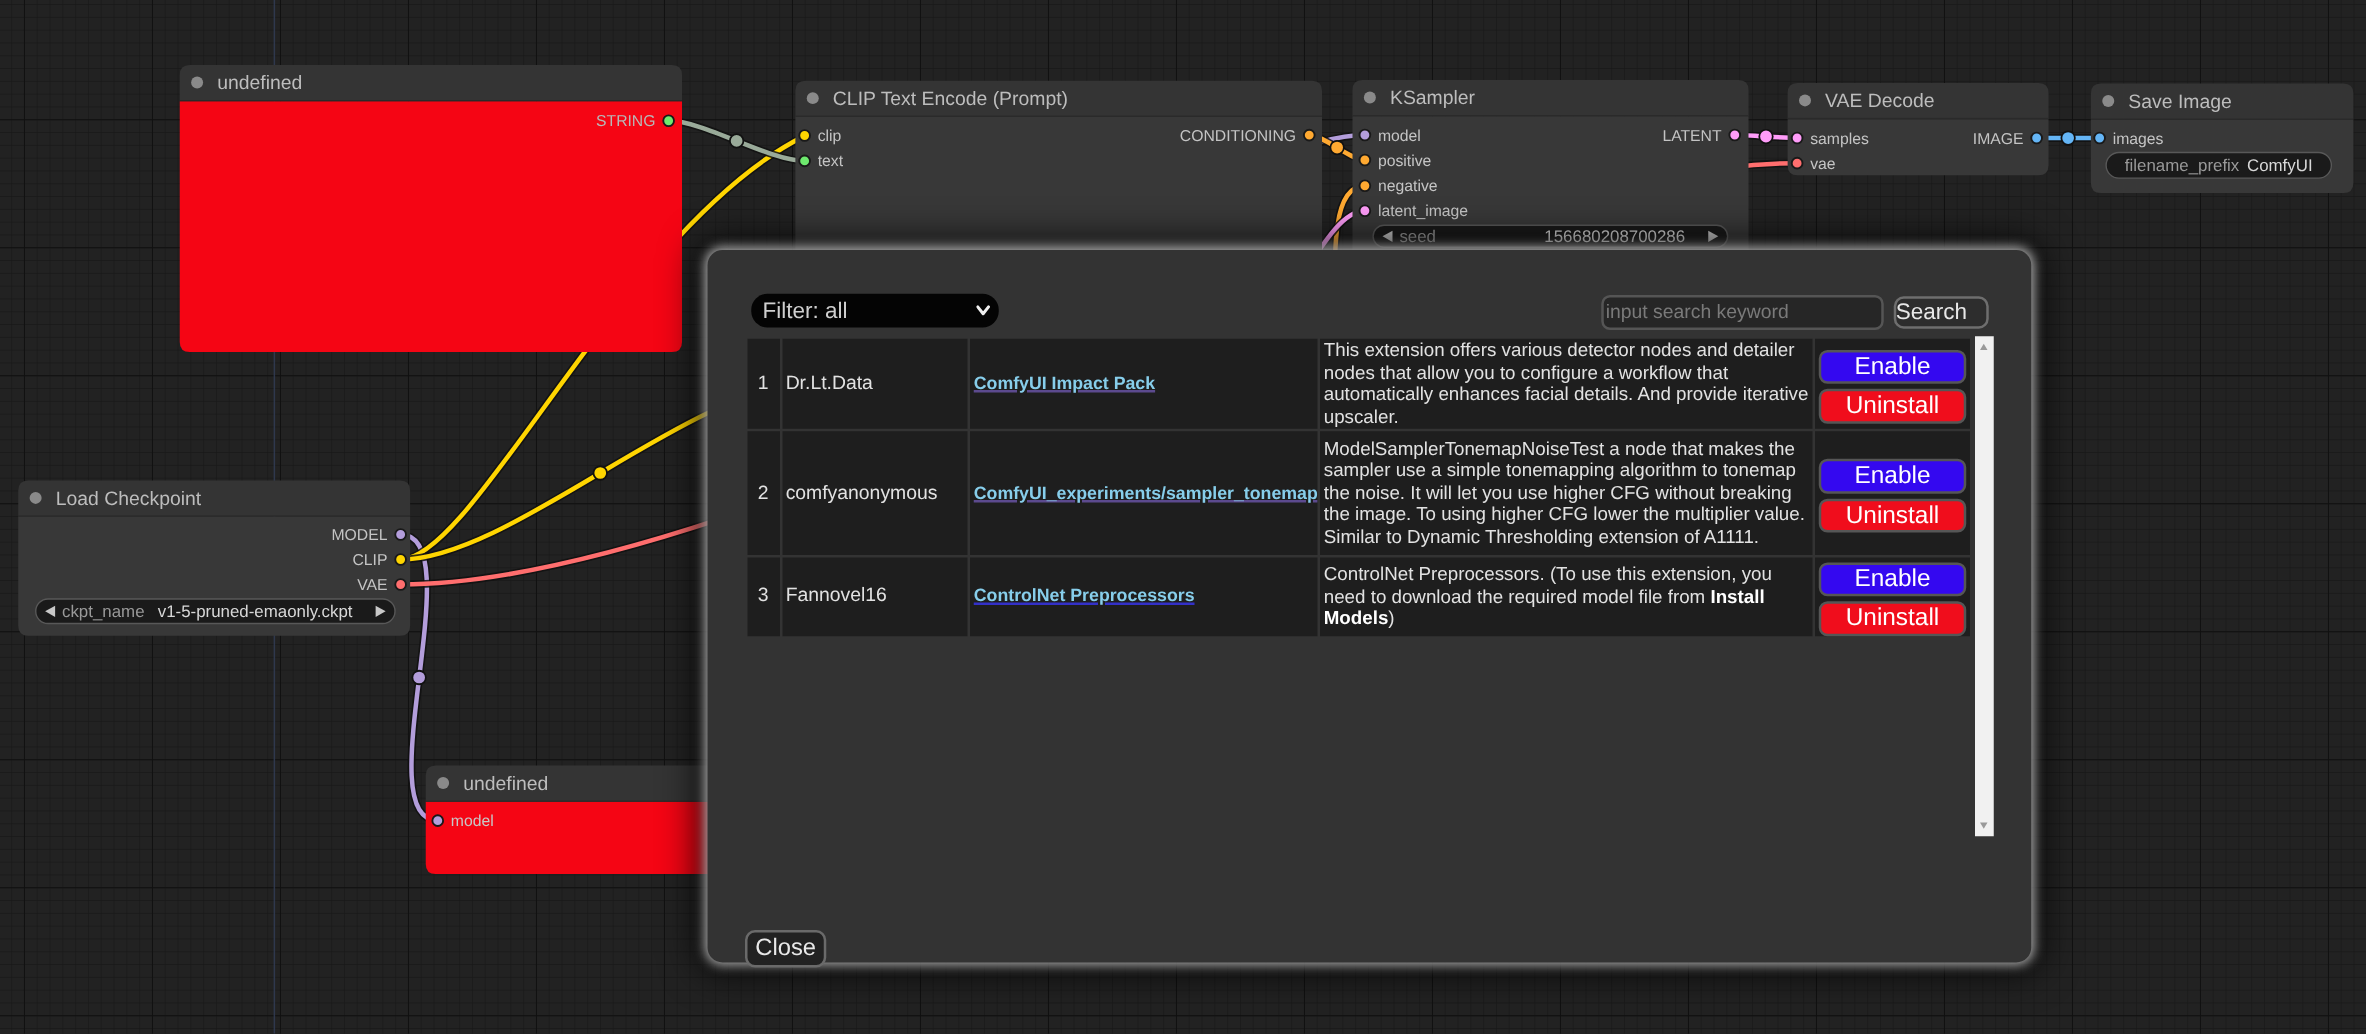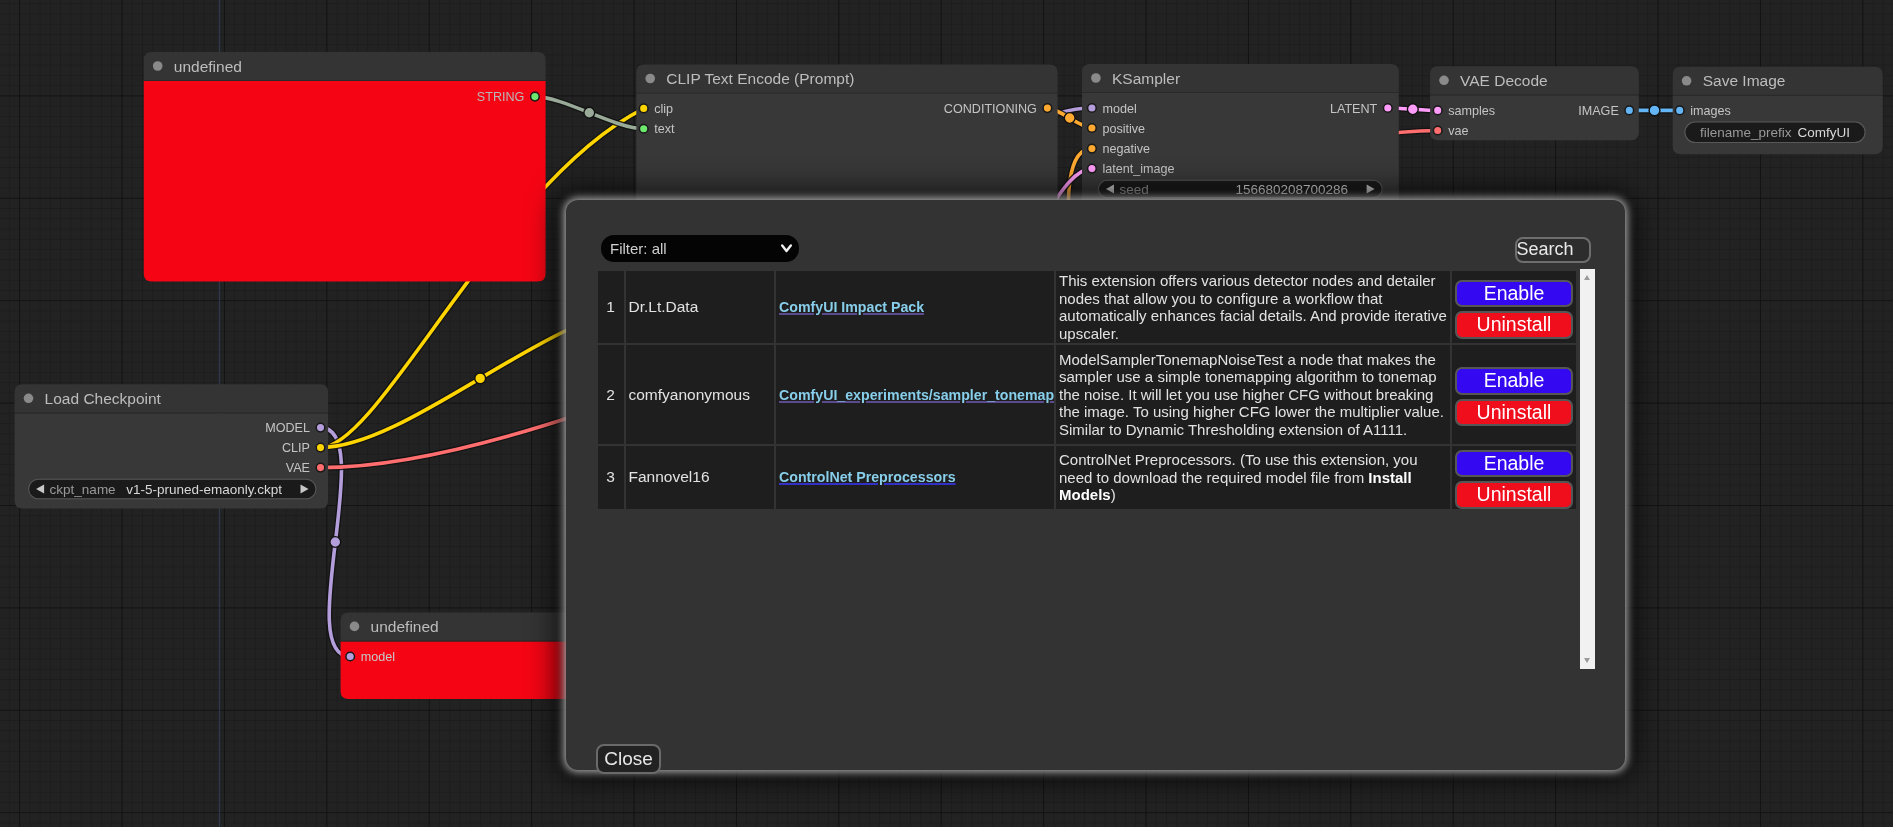--- a/index.html
+++ b/index.html
@@ -5,21 +5,21 @@
 * { margin:0; padding:0; box-sizing:border-box; }
 html,body { width:1893px; height:827px; overflow:hidden; background:#222; font-family:"Liberation Sans",sans-serif; }
 #canvas { position:absolute; left:0; top:0; }
 #modal {
   position:absolute; left:565.5px; top:199.5px; width:1059.5px; height:570.5px;
   background:#333333; border-radius:12px;
   box-shadow:0 0 9px 2px rgba(185,185,185,0.95), 0 0 30px 8px rgba(0,0,0,0.8);
 }
 #filterSel {
   position:absolute; left:35.5px; top:35.5px; width:198px; height:27.4px;
-  background:#040404; border-radius:13px; color:#cfcfcf; font-size:15px;
+  background:#040404; border-radius:13px; color:#cfcfcf; font-size:18px;
   line-height:27.4px; padding-left:9px;
 }
 #filterSel svg { position:absolute; right:7px; top:9px; }
 #searchInput {
   position:absolute; left:715px; top:36px; width:226px; height:28px;
   background:#262626; border:2px solid #555; border-radius:7px;
   color:#7a7a7a; font-size:15.5px; line-height:24px; padding-left:2px;
 }
 #searchBtn {
   position:absolute; left:949px; top:37px; width:76px; height:26px;
@@ -183,20 +183,21 @@
 <circle cx="354.5" cy="626.4" r="4.8" fill="#8a8a8a"></circle>
 <text x="370.6" y="632.0" font-size="15.5" fill="#bdbdbd">undefined</text>
 <circle cx="350.2" cy="656.5" r="4.3" fill="#B39DDB" stroke="#191919" stroke-width="1.5"></circle>
 <text x="360.7" y="661.0" font-size="12.6" fill="#c8c8c8">model</text>
 
 </svg></div>
 <div id="modal">
   <div id="filterSel">Filter: all<svg width="11" height="10" viewBox="0 0 11 10">
         <path d="M1.2 1.5 L5.5 7 L9.8 1.5" fill="none" stroke="#f0f0f0" stroke-width="2.4" stroke-linecap="round" stroke-linejoin="round"></path>
       </svg></div>
+  <div id="searchInput">input search keyword</div>
   <div id="searchBtn">Search</div>
   <div id="scrollArea">
     <table>
       <colgroup>
           <col style="width:26px">
           <col style="width:148.5px">
           <col style="width:278px">
           <col style="width:394px">
           <col style="width:124px">
         </colgroup>

